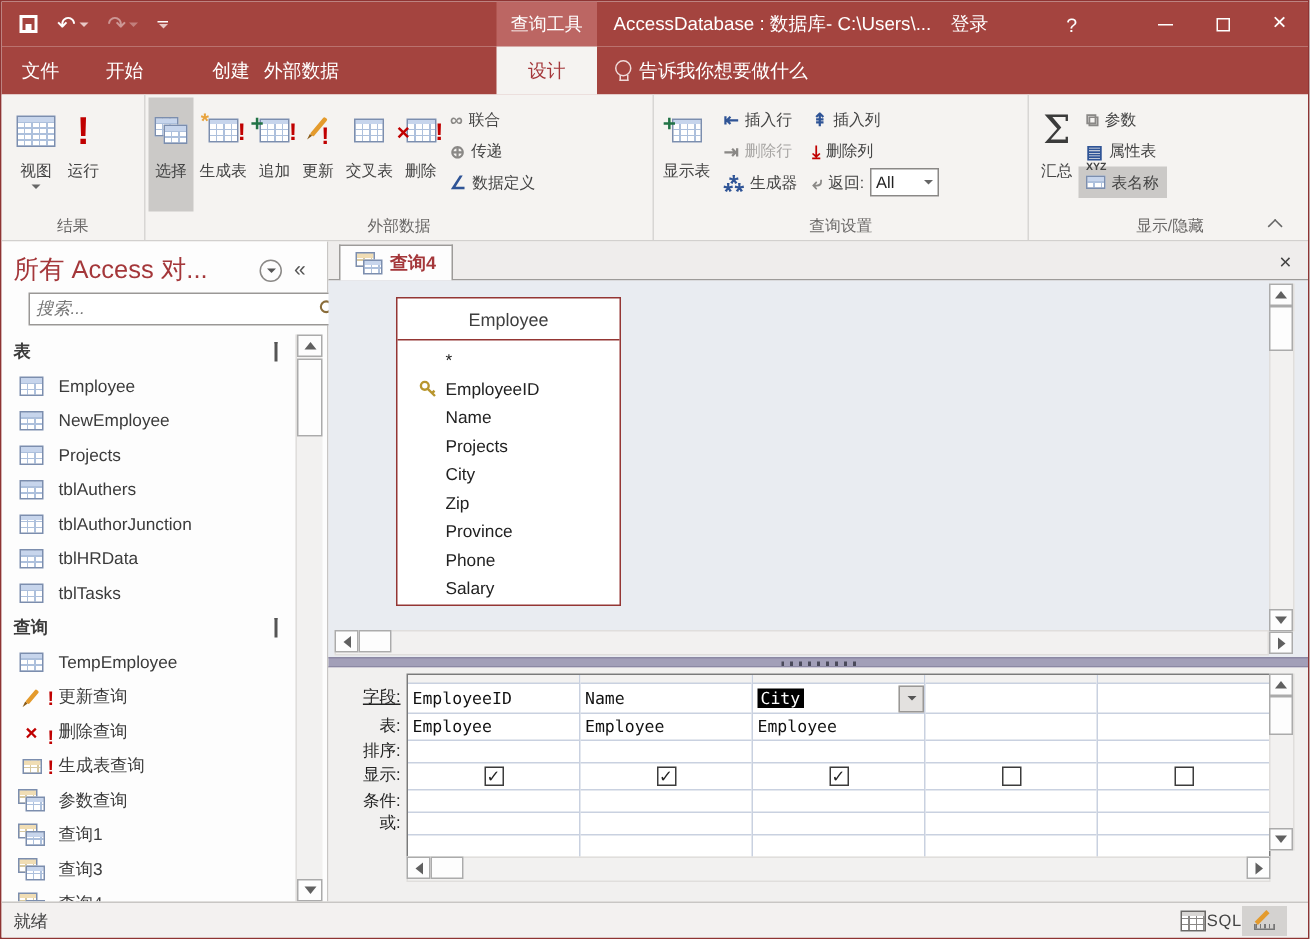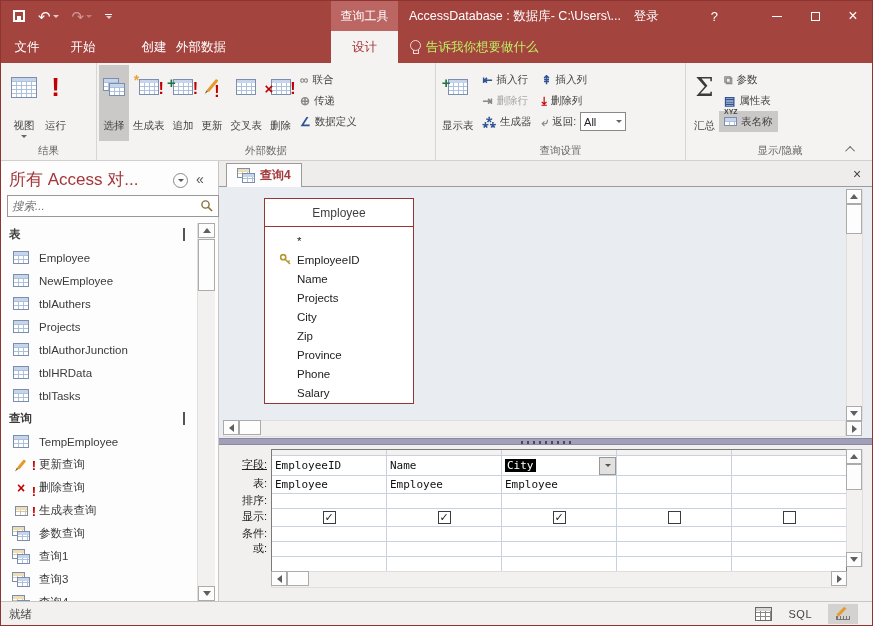--- a/index.html
+++ b/index.html
@@ -27,34 +27,34 @@
   .wc { width:38px; height:30px; display:flex; align-items:center; justify-content:center; color:#fff; font-size:13px; }
   .i-min { width:10px; height:1px; background:#fff; display:inline-block; }
   .i-max { width:9px; height:9px; border:1px solid #fff; display:inline-block; }
 
   
   .tabsrow { position:absolute; left:0; top:30px; width:100%; height:32px; background:#A4443F;text-align:right; }
   .rtab { position:absolute; top:0; height:32px; display:flex; align-items:center; justify-content:center;
           color:#fff; font-size:12.5px; }
   .rtab.active { background:#F5F3F1; color:#A4373A; }
   .tellme { position:absolute; left:408px; top:0; height:32px; display:flex; align-items:center; gap:6px;
-            color:#bef264; font-size:12.5px; }
+            color:#ffffff; font-size:12.5px; }
   .i-bulb { width:11px; height:14px; position:relative; display:inline-block; }
   .i-bulb::before { content:""; position:absolute; left:1px; top:0; width:9px; height:9px; border:1px solid #EFD9D8; border-radius:50%; }
   .i-bulb::after { content:""; position:absolute; left:3.5px; bottom:0; width:4px; height:3px; border-left:1px solid #EFD9D8; border-right:1px solid #EFD9D8; border-bottom:1px solid #EFD9D8; }
 
   
   .ribbon { position:absolute; left:0; top:62px; width:100%; height:98px; background:#F5F3F1; border-bottom:1px solid #D2D0CE; }
   .rgroup { position:absolute; top:0; height:97px; border-right:1px solid #D8D6D4; }
   .glabel { position:absolute; bottom:2px; left:0; width:100%; text-align:center; font-size:10.5px; color:#6A6867; }
   .bbrow { position:absolute; left:0; top:2px; display:flex; align-items:flex-start; }
   .bb { display:flex; flex-direction:column; align-items:center; padding:4px 4px 0 4px; height:76px; }
   .bb.selected { background:#CBC9C7; }
   .bb .bicon { height:36px; display:flex; align-items:center; justify-content:center; position:relative; }
-  .bb .lbl { font-size:10.5px; color:#444; white-space:nowrap; margin-top:14px;text-align:center; }
+  .bb .lbl { font-size:10.5px; color:#444; white-space:nowrap; margin-top:2px;text-align:center; }
   .sbcol { display:flex; flex-direction:column; justify-content:flex-start; padding-top:4px; }
   .sb { display:flex; align-items:center; gap:4px; height:21px; padding:0 5px; font-size:10.5px; color:#444; white-space:nowrap; }
   .sb.selected { background:#CBC9C7; }
   .sb.disabled { color:#A8A6A4; }
   .combo { width:46px; height:19px; background:#fff; border:1px solid #8a8886; display:inline-flex; align-items:center; justify-content:space-between; padding:0 3px; font-size:11px; color:#222; }
   .ribbon-collapse { position:absolute; right:12px; bottom:4px; width:18px; height:14px; display:flex; align-items:center; justify-content:center; }
   .chev-up { width:7px; height:7px; border-left:1.5px solid #666; border-top:1.5px solid #666; transform:rotate(45deg) translateY(2px); }
 
   
   .tbl-ico { width:16px; height:13px; display:inline-block; border:1px solid #7C8EAE; position:relative;
@@ -88,21 +88,21 @@
   .glyph-sm { font-size:12px; font-weight:bold; }
   .g-blue { color:#2F5496; } .g-red { color:#C00000; } .g-gray { color:#8a8886; }
   .xyz-tag { position:absolute; top:-7px; left:0; font-size:7px; color:#444; letter-spacing:0; font-weight:bold; }
 
   
   .navpane { position:absolute; left:0; top:160px; width:218px; height:440px; background:#FDFDFD; border-right:1px solid #C8C6C4; }
   .nav-title { position:absolute; left:0; top:4px; width:100%; height:28px; display:flex; align-items:center; }
   .nav-title .t { color:#A4373A; font-size:17px; margin-left:8px; white-space:nowrap; }
   .dd-circle { position:absolute; left:172px; top:8px; width:15px; height:15px; border:1px solid #8a8886; border-radius:50%; display:flex; align-items:center; justify-content:center; }
   .shutter { position:absolute; left:195px; top:6px; font-size:14px; color:#555; }
-  .searchbox { position:absolute; left:6px; top:34px; width:212px; height:22px; border:1px solid #9a9896; background:#fff; display:flex; align-items:center; }
+  .searchbox { position:absolute; left:18px; top:34px; width:212px; height:22px; border:1px solid #9a9896; background:#fff; display:flex; align-items:center; }
   .searchbox input { flex:1; border:none; outline:none; font-style:italic; font-size:11.5px; color:#666; padding:0 4px; font-family:"Liberation Sans", sans-serif; background:transparent; }
   .nav-list { position:absolute; left:0; top:62px; width:196px; height:378px; overflow:hidden; }
   .nav-row { height:23px; display:flex; align-items:center; position:relative; }
   .nav-sec { font-size:11.5px; color:#3b3b3b; font-weight:bold; padding-left:8px; }
   .nav-sec .chev2 { position:absolute; right:12px; top:6px; }
   .chev2 .c { width:5px; height:5px; border-left:1.2px solid #555; border-top:1.2px solid #555; transform:rotate(45deg); margin-bottom:-2px; }
   .nav-item { padding-left:10px; gap:8px; font-size:11.5px; color:#3b3b3b; }
   .nav-item .ic { width:20px; display:flex; justify-content:center; position:relative; }
   .nav-scroll { position:absolute; left:196px; top:62px; width:18px; height:378px; background:#F2F1F0; border-left:1px solid #E0DEDC; }
   
@@ -145,21 +145,21 @@
   .gc.critr { height:15px; }
   .gc.orr { height:15px; }
   .gc.extra { height:15px; border-bottom:none; }
   .fsel { background:#000; color:#fff; padding:0 2px; }
   .combo-cell { margin-left:auto; width:17px; height:18px; background:#E3E1DF; border:1px solid #9a9896; display:flex; align-items:center; justify-content:center; }
   .cb { width:13px; height:13px; border:1px solid #3c3c3c; background:#fff; font-size:11px; line-height:11px; text-align:center; color:#222; font-family:"DejaVu Sans", sans-serif; }
 
   
   .statusbar { position:absolute; left:0; top:600px; width:100%; height:25px; background:#F3F1F0; border-top:1px solid #C8C6C4; }
   .statusbar .ready { position:absolute; left:8px; top:0; height:24px; display:flex; align-items:center; font-size:11.5px; color:#444; }
-  .sb-icons { position:absolute; right:14px; top:0; height:24px; display:flex; align-items:center; gap:16px; }
+  .sb-icons { position:absolute; right:14px; top:0; height:24px; display:flex; align-items:center; }
   .sql-lbl { font-size:11px; color:#444; letter-spacing:.5px; }
   .dv-box { width:30px; height:20px; background:#D4D2D0; display:flex; align-items:center; justify-content:center; position:relative; }
   .ruler { width:14px; height:4px; border:1px solid #777; border-top:none; background:repeating-linear-gradient(90deg,#777 0 1px, rgba(0,0,0,0) 1px 3px); margin-top:8px; }
   .dv-pencil { position:absolute; top:2px; left:12px; width:2.5px; height:11px; background:#E49B2D; transform:rotate(45deg); }
   .tbl-gray { border-color:#6a6866; background:
       linear-gradient(#D8D6D4 0 3px, rgba(0,0,0,0) 3px),
       repeating-linear-gradient(90deg, rgba(0,0,0,0) 0 4px, #8a8886 4px 5px),
       repeating-linear-gradient(0deg, rgba(0,0,0,0) 0 3px, #8a8886 3px 4px),
       #fff; }
 </style>
@@ -413,27 +413,27 @@
       <div class="nav-row nav-item">
           <span class="ic">
             <span class="tbl-ico"></span>
           </span>
           <span>NewEmployee</span>
         </div>
       <div class="nav-row nav-item">
           <span class="ic">
             <span class="tbl-ico"></span>
           </span>
+          <span>Projects</span>
+        </div>
+      <div class="nav-row nav-item">
+          <span class="ic">
+            <span class="tbl-ico"></span>
+          </span>
           <span>tblAuthers</span>
-        </div>
-      <div class="nav-row nav-item">
-          <span class="ic">
-            <span class="tbl-ico"></span>
-          </span>
-          <span>Projects</span>
         </div>
       <div class="nav-row nav-item">
           <span class="ic">
             <span class="tbl-ico"></span>
           </span>
           <span>tblAuthorJunction</span>
         </div>
       <div class="nav-row nav-item">
           <span class="ic">
             <span class="tbl-ico"></span>

